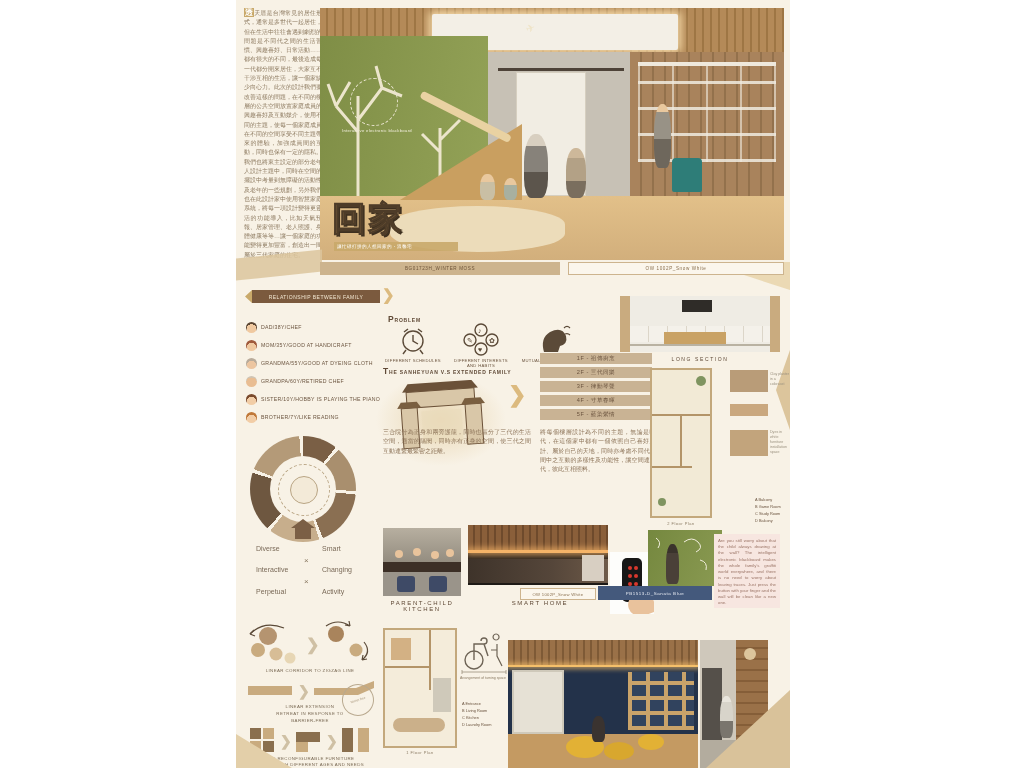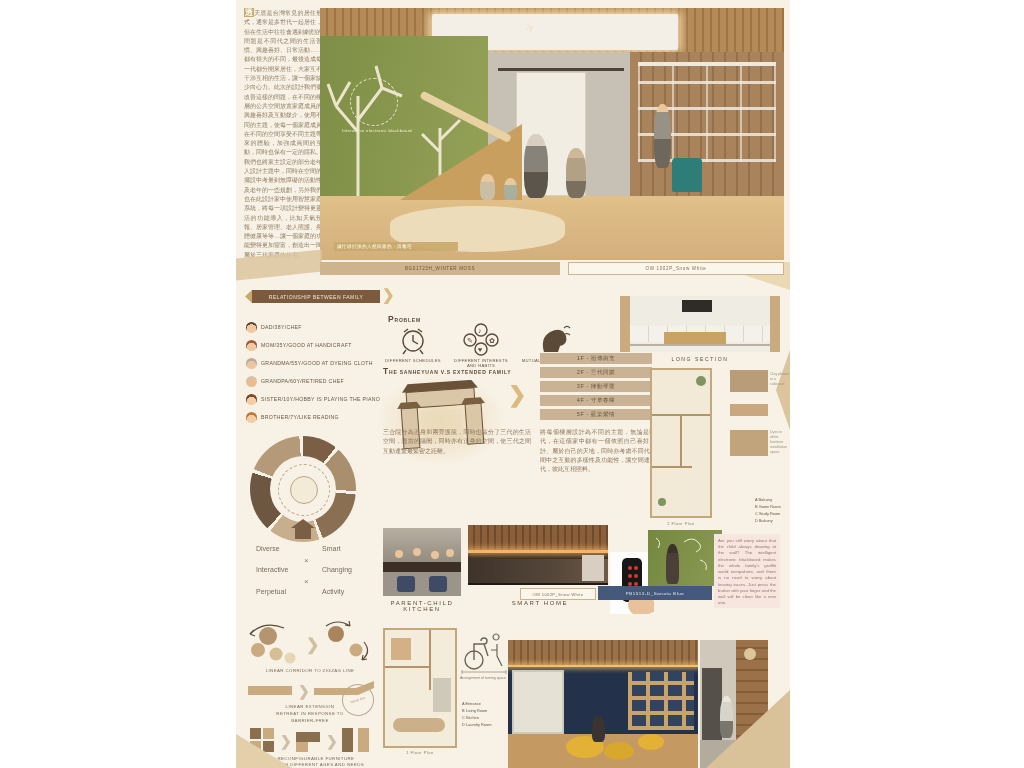--- a/index.html
+++ b/index.html
@@ -188,20 +188,21 @@
     <div class="abs floor"></div>
     <div class="abs rug"></div>
     <div class="abs slide"></div>
     <div class="abs slide-chute"></div>
     <div class="abs fig fig-dad"></div>
     <div class="abs fig fig-mom"></div>
     <div class="abs fig fig-kid1"></div>
     <div class="abs fig fig-kid2"></div>
     <div class="abs fig fig-walk"></div>
     <div class="abs plane">✈</div>
+    <div class="abs hero-title">回家</div>
     <div class="abs hero-sub">讓忙碌打拼的人想回家的・溫馨宅</div>
   </div>
 
   <div class="abs wedge-left"></div>
   <div class="abs wedge-right"></div>
   <div class="abs bar-moss">BG01723H_WINTER MOSS</div>
   <div class="abs bar-snow">OW 1002P_Snow White</div>
 
   <div class="abs ribbon-fold"></div>
   <div class="abs ribbon">Relationship between family</div>

